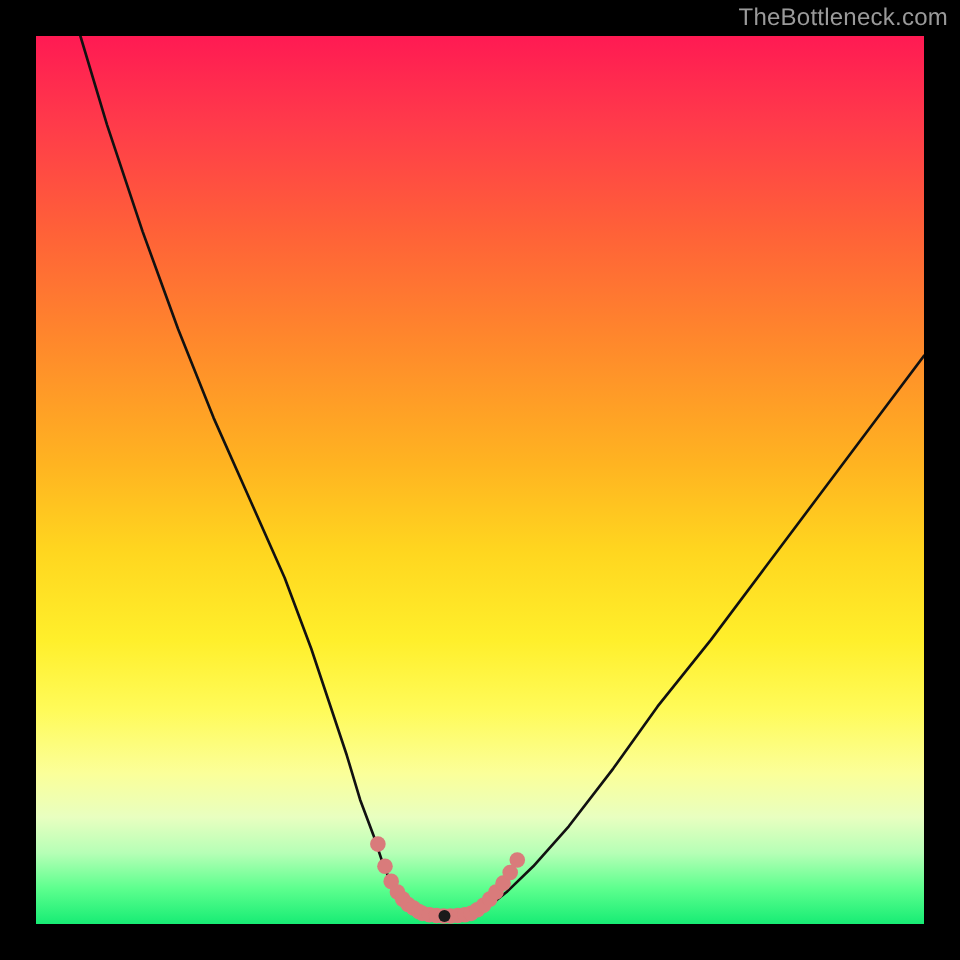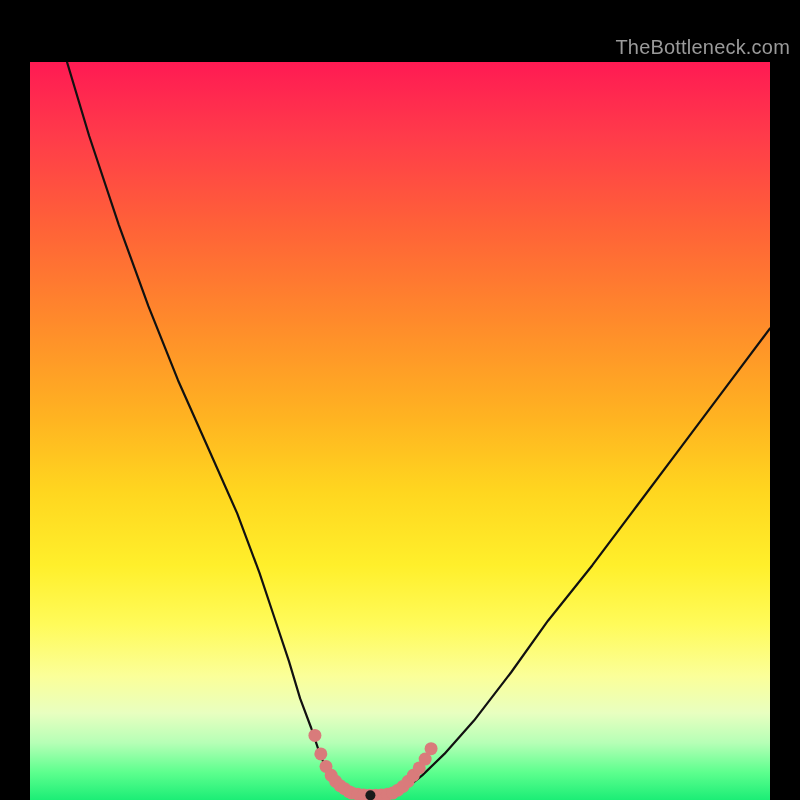--- a/index.html
+++ b/index.html
@@ -8,21 +8,20 @@
     width: 800px;
     height: 800px;
     background: #000;
     font-family: Arial, Helvetica, sans-serif;
     overflow: hidden;
   }
   .frame {
     position: absolute;
     inset: 0;
     background: #000;
-    margin-top: 32px;
   }
   .plot {
     position: absolute;
     left: 30px;
     top: 30px;
     width: 740px;
     height: 740px;
     background: linear-gradient(to bottom,
       #ff1a53 0%,
       #ff3b4a 10%,

